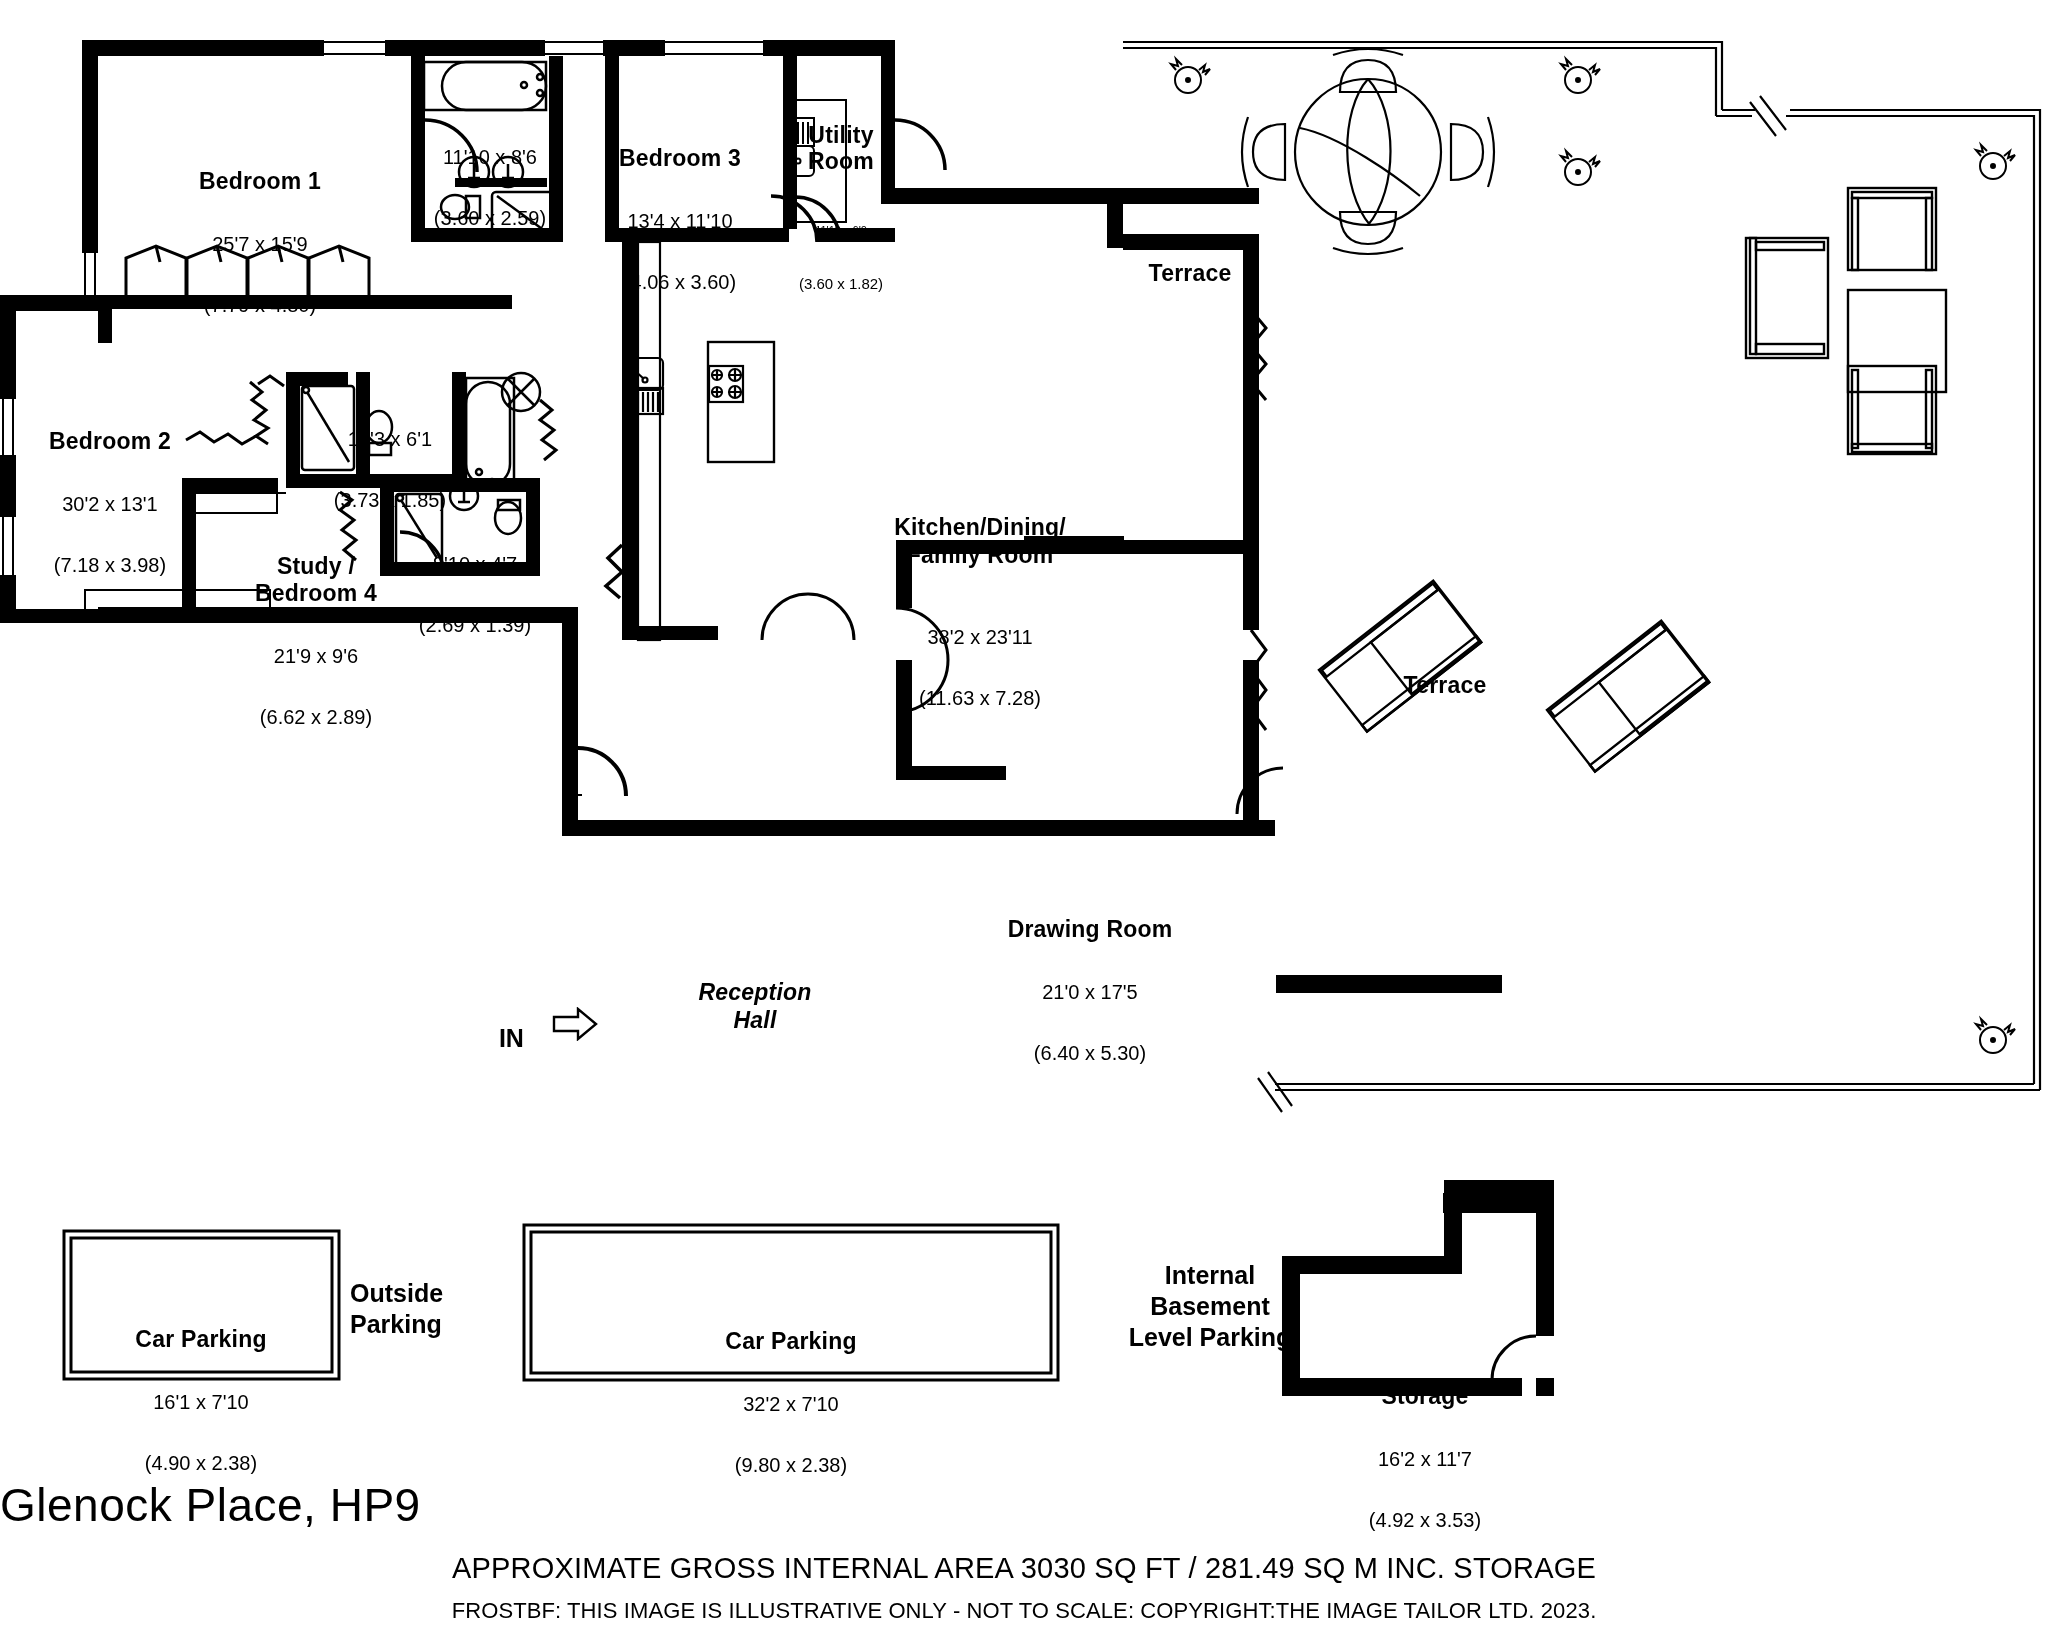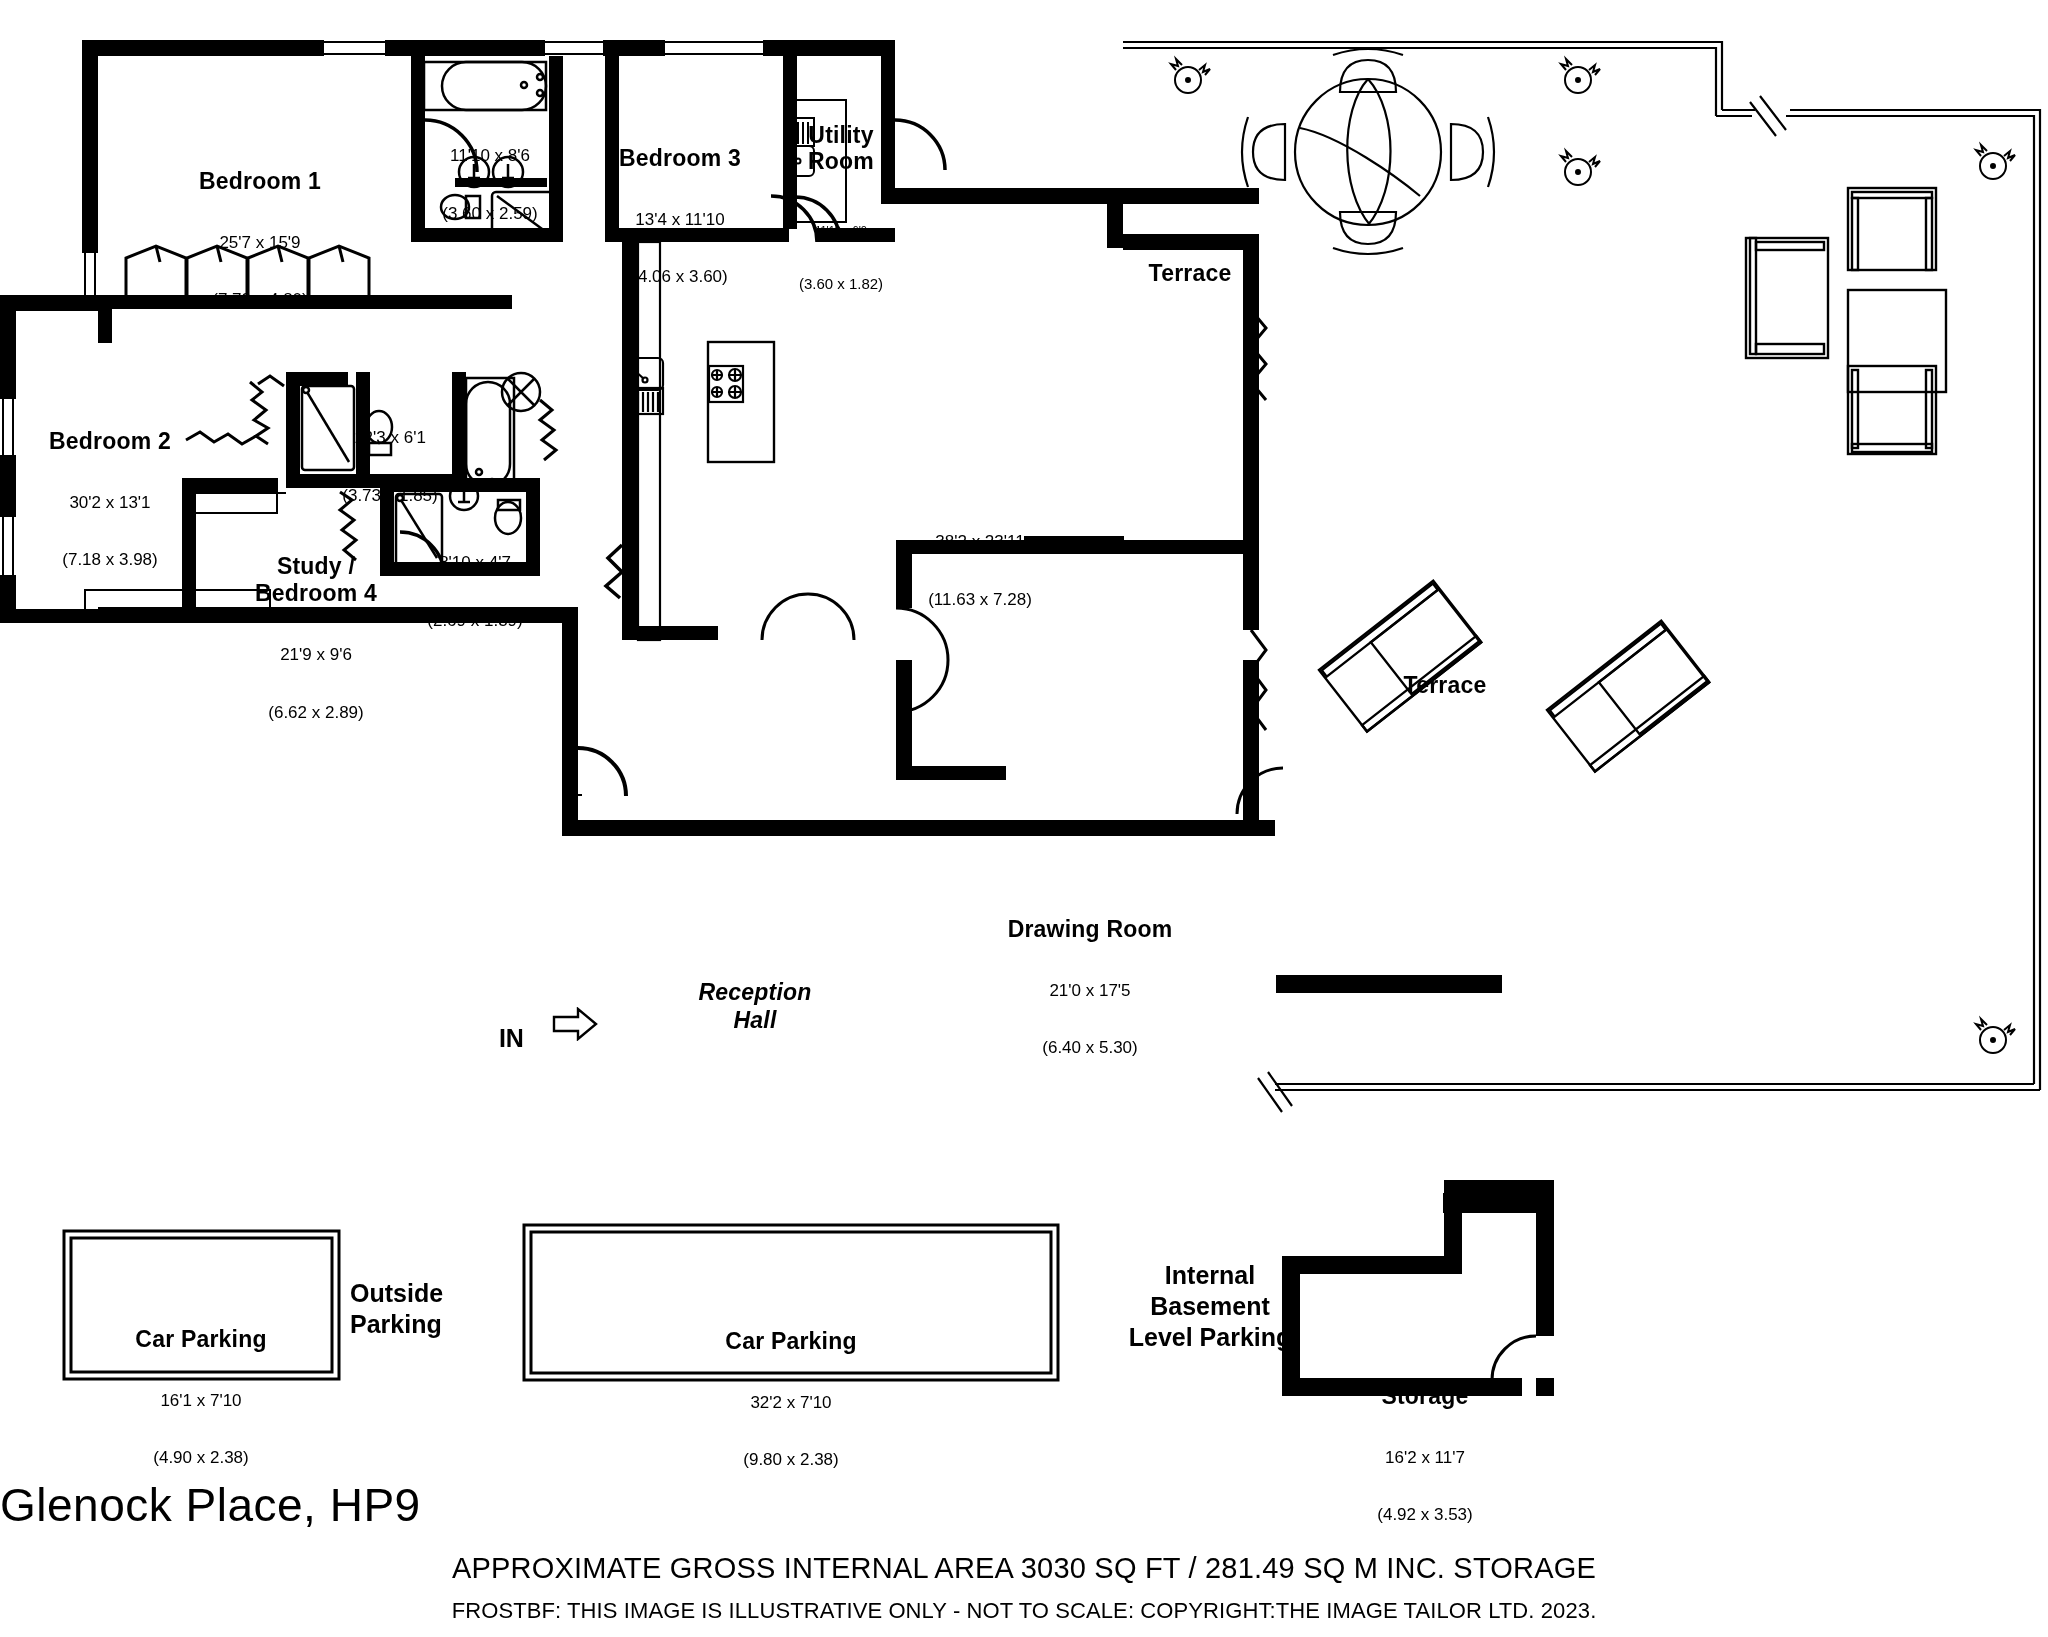--- a/index.html
+++ b/index.html
@@ -5,21 +5,21 @@
 <style>
   html,body{margin:0;padding:0;background:#ffffff;}
   body{
     width:2048px;height:1637px;position:relative;overflow:hidden;
     font-family:"Liberation Sans","DejaVu Sans",sans-serif;
     color:#000;
   }
   #plan{position:absolute;left:0;top:0;width:2048px;height:1637px;}
   .lbl{position:absolute;text-align:center;line-height:1.18;white-space:pre;}
   .rname{font-weight:bold;font-size:23px;letter-spacing:.2px;}
-  .rdim{font-size:17px;letter-spacing:0;}
+  .rdim{font-size:20px;letter-spacing:0;}
   .big{font-weight:bold;font-size:25px;line-height:1.25;}
   .in-label{font-weight:bold;font-size:25px;}
   .title{position:absolute;width:100%;font-size:46px;font-family:"Liberation Sans","DejaVu Sans",sans-serif;letter-spacing:.5px;}
   .area-line{position:absolute;width:100%;text-align:center;font-size:29px;letter-spacing:.2px;}
   .copy-line{position:absolute;width:100%;text-align:center;font-size:22px;letter-spacing:.1px;}
   svg{display:block;}
 </style>
 </head>
 <body>
 
@@ -457,20 +457,22 @@
 </div>
 
 <div class="lbl" style="left:201px;top:515px;width:230px;">
   <div class="rname" style="line-height:1.18;">Study /
 Bedroom 4</div>
   <div class="rdim">21'9 x 9'6</div>
   <div class="rdim">(6.62 x 2.89)</div>
 </div>
 
 <div class="lbl" style="left:830px;top:475px;width:300px;">
+  <div class="rname" style="line-height:1.22;">Kitchen/Dining/
+Family Room</div>
   <div class="rdim" style="margin-top:19px;">38'2 x 23'11</div>
   <div class="rdim">(11.63 x 7.28)</div>
 </div>
 
 <div class="lbl" style="left:955px;top:878px;width:270px;">
   <div class="rname">Drawing Room</div>
   <div class="rdim">21'0 x 17'5</div>
   <div class="rdim">(6.40 x 5.30)</div>
 </div>
 

